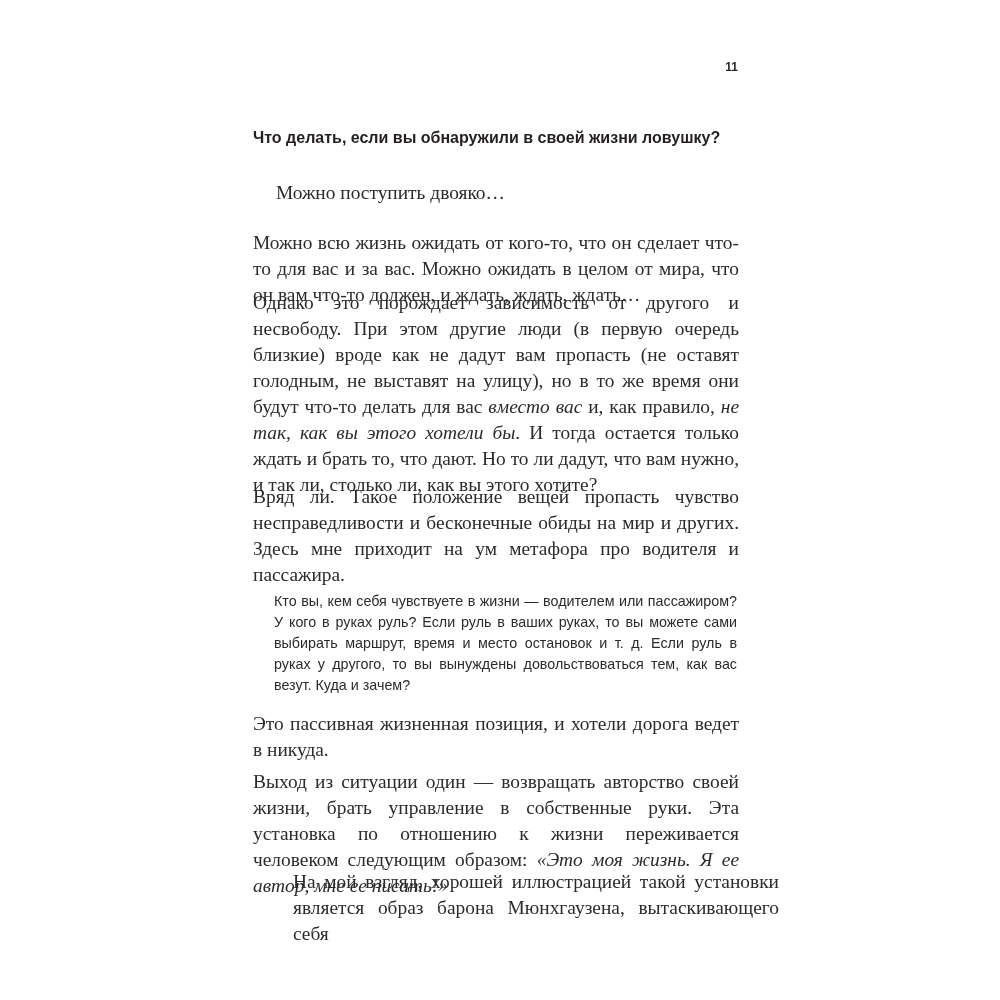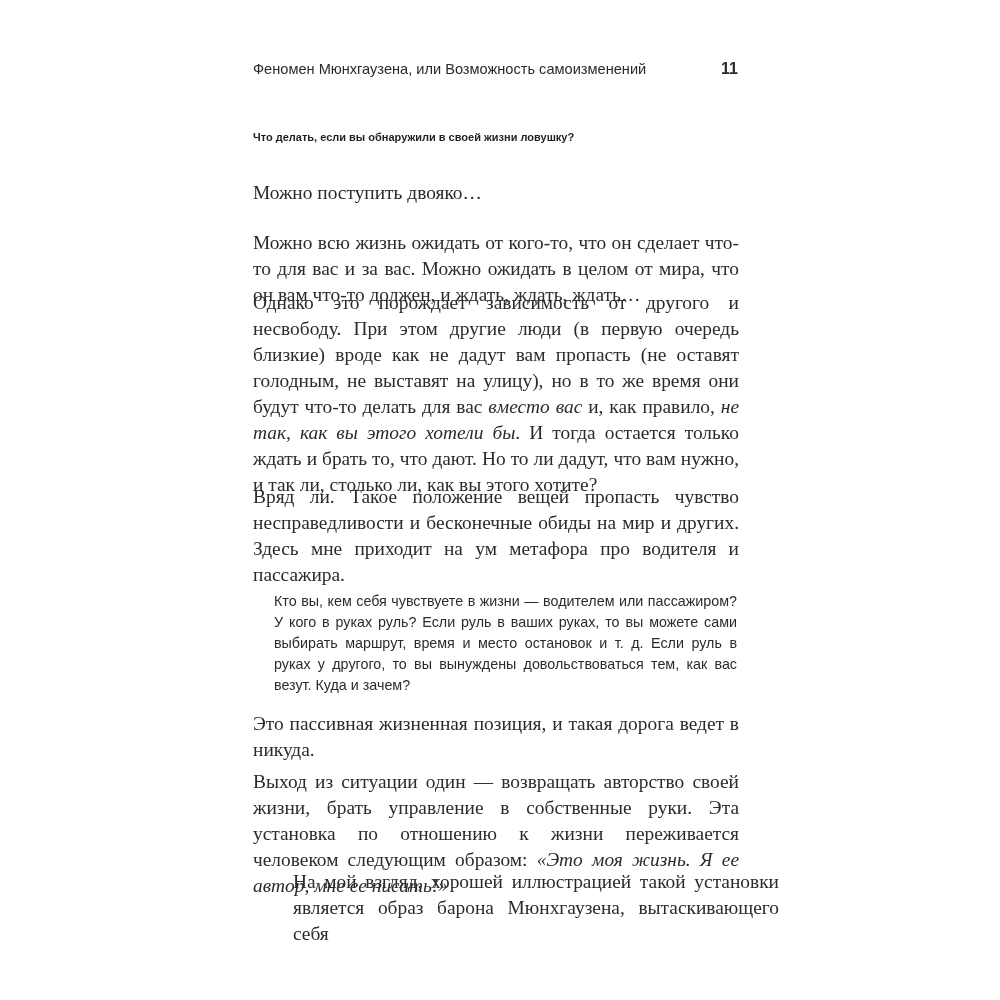--- a/index.html
+++ b/index.html
@@ -2,56 +2,55 @@
 <html><head>
 <meta charset="utf-8">
 <style>
   html, body { margin: 0; padding: 0; background: #ffffff; }
   body { width: 1000px; height: 1000px; position: relative; overflow: hidden; color: #231f20; }
   .page { position: absolute; left: 253px; top: 0; width: 486px; }
   .running-head {
     position: absolute; left: 0; top: 61px; width: 486px;
     font-family: "Liberation Sans", sans-serif; font-size: 14.6px; color: #2a2a2a;
   }
-  .running-head .page-num { position: absolute; right: 1px; top: -1px; font-weight: bold; font-size: 16px; }
+  .running-head .page-num { position: absolute; right: 1px; top: -1px; font-weight: bold; font-size: 12px; }
   .heading {
     position: absolute; left: 0; top: 123px; width: 486px;
-    font-family: "Liberation Sans", sans-serif; font-weight: bold; font-size: 11px; line-height: 29px; color: #231f20;
+    font-family: "Liberation Sans", sans-serif; font-weight: bold; font-size: 16px; line-height: 29px; color: #231f20;
   }
   .body-text {
     font-family: "Liberation Serif", serif; font-size: 19.4px; line-height: 26px; color: #2b2b2b;
     text-align: justify; margin: 0; position: absolute; left: 0; width: 486px;
   }
   .body-text em { font-style: italic; }
   .quote {
     position: absolute; left: 21px; width: 463px; top: 591px;
     font-family: "Liberation Sans", sans-serif; font-size: 14.3px; line-height: 21px; color: #2b2b2b;
     text-align: justify; margin: 0;
   }
   .justify-last { text-align-last: justify; margin-left: 40px; }
 </style>
 </head>
 <body>
 
 <div class="page">
   <div class="running-head">
-    <span>Феномен Мюнхгаузена, или Возможность самоизменений</span>
     <span class="page-num">11</span>
   </div>
 
   <div class="heading">Что делать, если вы обнаружили в своей жизни ловушку?</div>
 
-  <p class="body-text" style="top:180px;">Можно поступить двояко…</p>
+  <p class="body-text" style="top:180px;margin-left:23px;">Можно поступить двояко…</p>
 
   <p class="body-text" style="top:230px;">Можно всю жизнь ожидать от кого-то, что он сделает что-то для вас и за вас. Можно ожидать в целом от мира, что он вам что-то должен, и ждать, ждать, ждать…</p>
 
   <p class="body-text" style="top:290px;"><span>Однако это порождает зависимость от другого и несвободу. При этом другие люди (в первую очередь близкие) вроде как не дадут вам пропасть (не оставят голодным, не выставят на улицу), но в то же время они будут что-то делать для вас </span><em>вместо вас</em><span> и, как правило, </span><em>не так, как вы этого хотели бы</em><span>. И тогда остается только ждать и брать то, что дают. Но то ли дадут, что вам нужно, и так ли, столько ли, как вы этого хотите?</span></p>
 
   <p class="body-text" style="top:484px;">Вряд ли. Такое положение вещей пропасть чувство несправедливости и бесконечные обиды на мир и других. Здесь мне приходит на ум метафора про водителя и пассажира.</p>
 
   <p class="quote">Кто вы, кем себя чувствуете в жизни — водителем или пассажиром? У кого в руках руль? Если руль в ваших руках, то вы можете сами выбирать маршрут, время и место остановок и т. д. Если руль в руках у другого, то вы вынуждены довольствоваться тем, как вас везут. Куда и зачем?</p>
 
-  <p class="body-text" style="top:711px;">Это пассивная жизненная позиция, и такая дорога ведет в никуда.</p>
+  <p class="body-text" style="top:711px;">Это пассивная жизненная позиция, и хотели дорога ведет в никуда.</p>
 
   <p class="body-text" style="top:769px;"><span>Выход из ситуации один — возвращать авторство своей жизни, брать управление в собственные руки. Эта установка по отношению к жизни переживается человеком следующим образом: </span><em>«Это моя жизнь. Я ее автор, мне ее писать!»</em></p>
 
   <p class="body-text justify-last" style="top:869px;">На мой взгляд, хорошей иллюстрацией такой установки является образ барона Мюнхгаузена, вытаскивающего себя</p>
 </div>
 
 </body></html>

